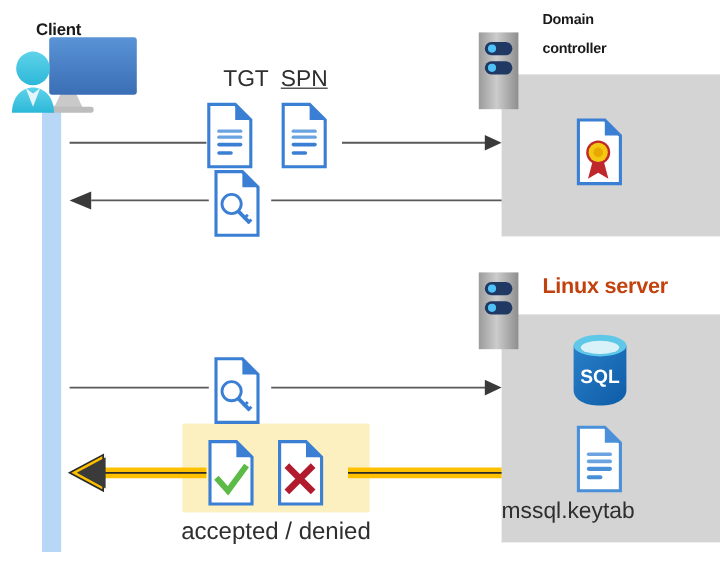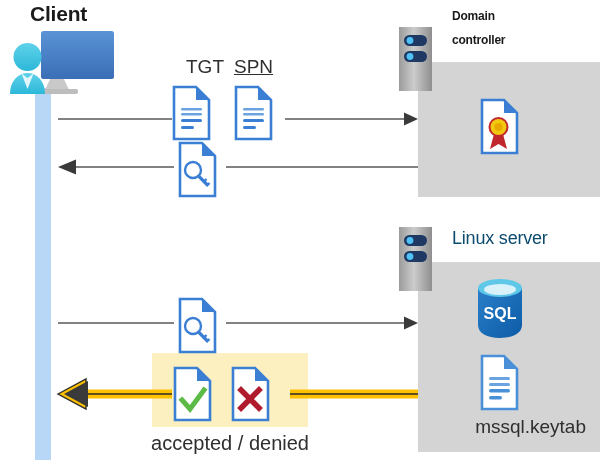--- a/index.html
+++ b/index.html
@@ -15,39 +15,39 @@
     position: relative;
     width: 600px;
     height: 468px;
     background: #ffffff;
     overflow: hidden;
   }
   .abs { position: absolute; }
 
   
   .title-client {
-    left: 30px; top: 2px;
-    font-size: 21px;
+    left: 30px; top: 16px;
+    font-size: 14px;
     font-weight: bold;
     color: #1a1a1a;
     letter-spacing: -0.2px;
   }
   .title-dc {
     left: 452px; top: 4px;
     font-size: 12px;
     font-weight: bold;
     color: #1a1a1a;
     line-height: 24px;
     letter-spacing: -0.2px;
   }
   .title-linux {
     left: 452px; top: 226px;
     font-size: 18px;
-    font-weight: normal;
-    color: #0c4a6e;
+    font-weight: bold;
+    color: #c2410c;
     line-height: 24px;
     letter-spacing: -0.2px;
   }
 
   
   .panel {
     background: #d4d4d4;
   }
   .panel-dc   { left: 418px; top: 62px;  width: 182px; height: 135px; }
   .panel-linux{ left: 418px; top: 262px; width: 182px; height: 190px; }
@@ -57,21 +57,21 @@
     left: 35px; top: 88px;
     width: 16px; height: 372px;
     background: #b8d6f5;
   }
 
   
   .lbl-tgt  { left: 186px; top: 56px; font-size: 19px; color: #2f2f2f; }
   .lbl-spn  { left: 234px; top: 56px; font-size: 19px; color: #2f2f2f; text-decoration: underline; }
   .lbl-keytab {
     left: 418px; top: 416px; width: 168px;
-    text-align: right;
+    text-align: left;
     font-size: 19px; color: #2f2f2f;
   }
   .lbl-accepted {
     left: 130px; top: 432px; width: 200px;
     text-align: center;
     font-size: 20px; color: #2f2f2f;
   }
 
   
   .highlight {

